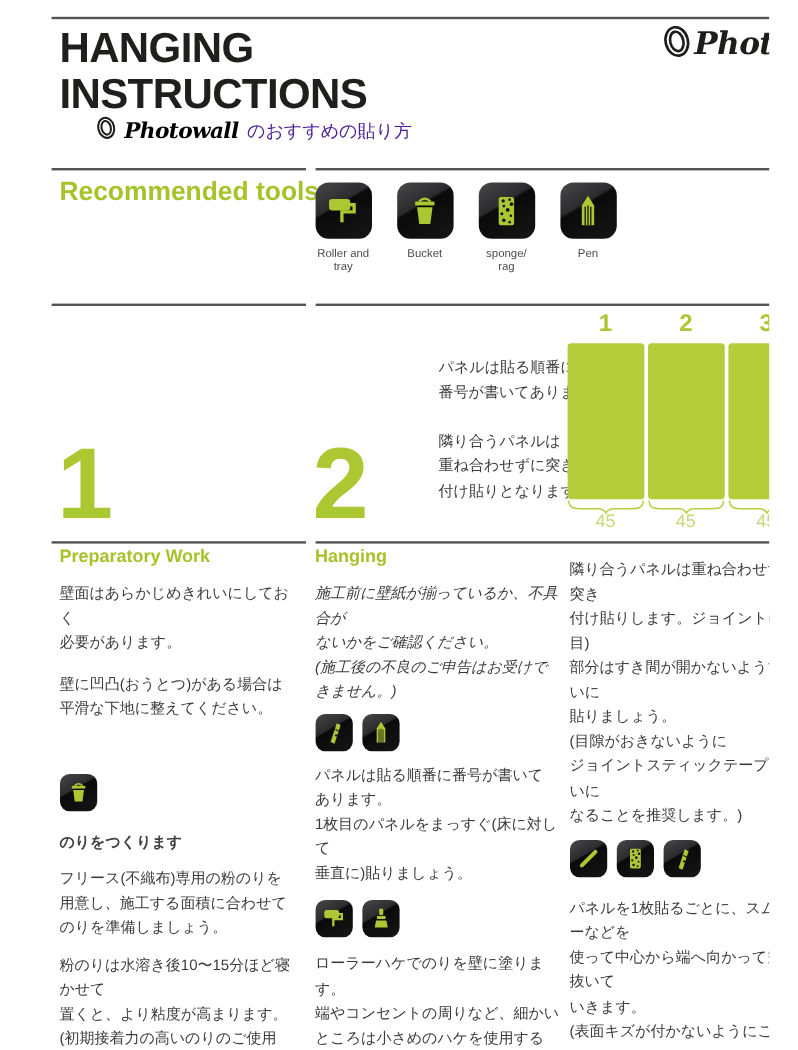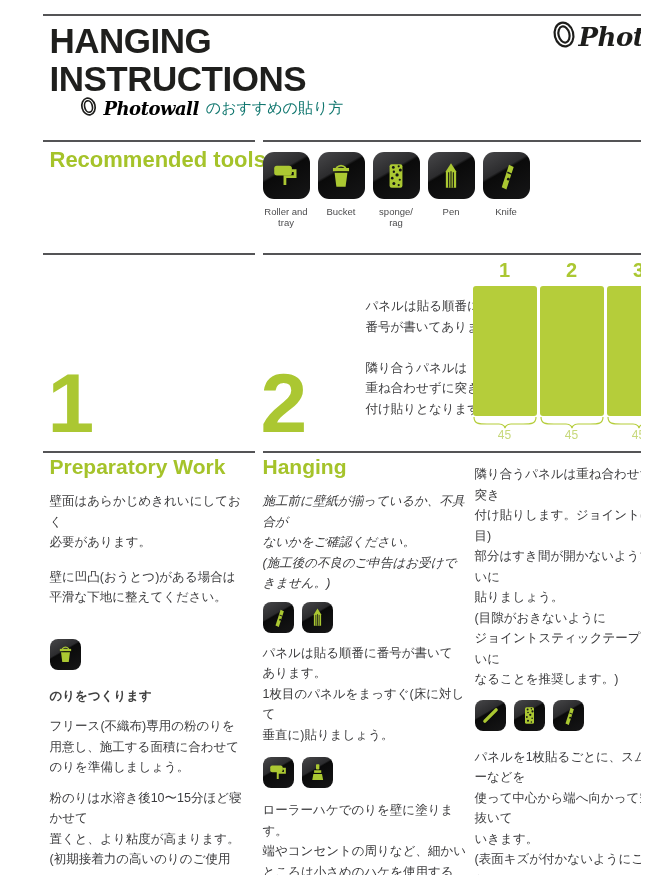--- a/index.html
+++ b/index.html
@@ -18,59 +18,59 @@
 
   .title { position:absolute; left:25px; top:22px; font-size:35px; line-height:38px;
            font-weight:900; letter-spacing:-0.5px; color:#1f1f1d; }
 
   .logo { display:flex; align-items:center; gap:3px; color:#1d1d1b; }
   .logo-text { font-family:"DejaVu Serif",serif; font-style:italic; font-weight:700; letter-spacing:-0.5px; }
   .logo-main { position:absolute; left:527px; top:20px; }
   .logo-main .logo-text { font-size:26px; }
   .subtitle-row { position:absolute; left:55px; top:96px; display:flex; align-items:center; gap:7px; }
   .subtitle-row .logo-text { font-size:18px; }
-  .subtitle-text { font-size:15px; color:#0f766e; }
+  .subtitle-text { font-size:15px; color:#4c1d95; }
 
   .tools-label { position:absolute; left:25px; top:147px; font-size:22px; font-weight:700; color:#a5c32a; }
-  .tools-row { position:absolute; left:238px; top:152px; display:flex; gap:8px; }
+  .tools-row { position:absolute; left:238px; top:152px; display:flex; gap:21px; }
   .tool { width:47px; display:flex; flex-direction:column; align-items:center; }
   .tile { background:linear-gradient(150deg,#48484a 0%,#2c2c2e 38%,#0a0a0a 42%,#161617 100%);
           display:flex; align-items:center; justify-content:center; }
   .tile-lg { width:47px; height:47px; border-radius:11px; }
   .tile-sm { width:31px; height:31px; border-radius:8px; }
   .tool-label { margin-top:7px; font-size:9.5px; line-height:11px; color:#4c4c4e; text-align:center; white-space:pre-line; }
 
   .step-num { position:absolute; font-size:84px; line-height:80px; font-weight:800; color:#abc732; }
   .step-1 { left:23px;  top:363px; }
   .step-2 { left:236px; top:363px; }
 
   .panel-note { position:absolute; left:341px; top:296px; font-size:13.5px; line-height:22px;
                 color:#3a3a3c; white-space:pre-line; }
 
   .panel-diagram { position:absolute; left:448px; top:258px; }
   .row3 { display:flex; gap:3px; }
   .cell { width:64px; text-align:center; }
   .panel-num { font-size:20px; font-weight:800; color:#abc732; line-height:24px; }
   .panel { width:64px; height:130px; background:#b5cd3a; border-radius:3px; margin-top:4px; }
   .brace svg { display:block; }
-  .dim-label { font-size:12px; color:#c7d87b; line-height:12px; }
+  .dim-label { font-size:15px; color:#c7d87b; line-height:12px; }
 
   .col { position:absolute; top:455px; }
   .col-1 { left:25px;  width:198px; }
   .col-2 { left:238px; width:204px; }
   .col-3 { left:450px; width:208px; padding-top:9px; }
-  .col-heading { font-size:21px; font-weight:700; color:#a5c32a; margin-bottom:12px; }
+  .col-heading { font-size:15px; font-weight:700; color:#a5c32a; margin-bottom:12px; }
   .jp { font-size:12.5px; line-height:20.5px; color:#3b3b3d; white-space:pre-line; }
   .jp-bold { font-weight:700; color:#404040; }
   .icon-row { display:flex; gap:8px; }
 
   .mb-8  { margin-bottom:8px;font-style:italic; }  .mb-10 { margin-bottom:10px; }
   .mb-12 { margin-bottom:12px; } .mb-14 { margin-bottom:14px; }
   .mb-16 { margin-bottom:16px; }
-  .mb-36 { margin-bottom:31px; }
+  .mb-36 { margin-bottom:44px; }
 
   svg .g { fill:#abc832; }
   svg .gs { stroke:#abc832; fill:none; }
   svg .k { fill:#141415; }
   svg .ks { stroke:#141415; fill:none; }
 </style>
 </head>
 <body>
 
 <div class="page">
@@ -153,30 +153,20 @@
     </div>
     <div class="tool">
       <div class="tile tile-lg">
         <svg width="30" height="30" viewBox="0 0 28 28">
           <path class="g" d="M14 2 L18.8 9.5 V25 H9.2 V9.5 Z"></path>
           <path class="ks" d="M11.8 10.5 V25 M14 9.5 V25 M16.2 10.5 V25" stroke-width="1"></path>
         </svg>
       </div>
       <div class="tool-label">Pen</div>
     </div>
-    <div class="tool">
-      <div class="tile tile-lg">
-        <svg width="30" height="30" viewBox="0 0 28 28">
-          <path class="g" d="M10 24.5 L16.8 3.5 L21.2 5.5 L14.4 26.5 Z"></path>
-          <path class="ks" d="M15.3 10.5 L19.6 12.5" stroke-width="1.4"></path>
-          <circle class="k" cx="16.2" cy="17" r="1.3"></circle>
-        </svg>
-      </div>
-      <div class="tool-label">Knife</div>
-    </div>
   </div>
 
   <div class="rule rule-l3"></div>
   <div class="rule rule-r3"></div>
 
   <div class="step-num step-1">1</div>
   <div class="step-num step-2">2</div>
 
   <div class="panel-note jp">パネルは貼る順番に
 番号が書いてあります。

